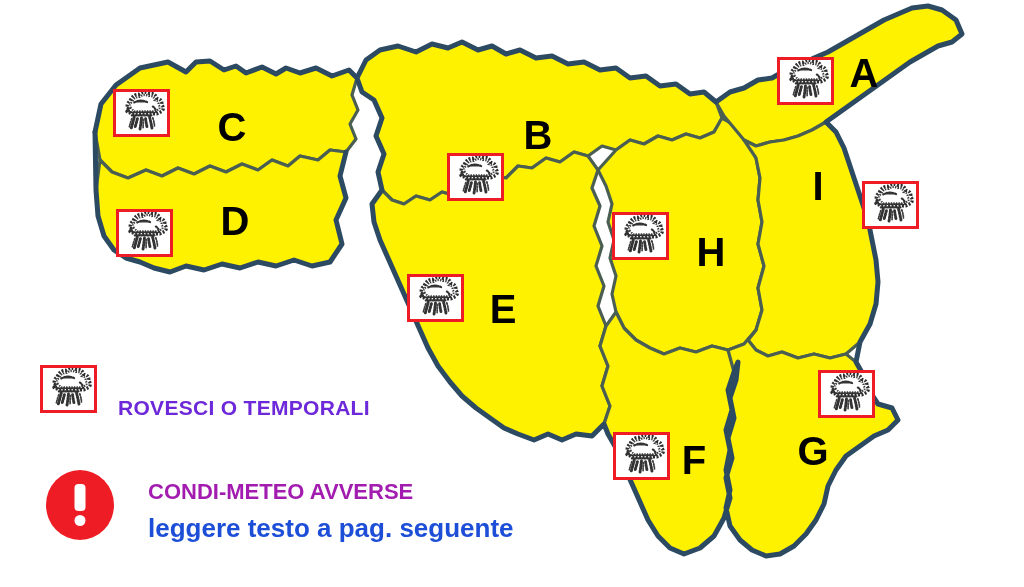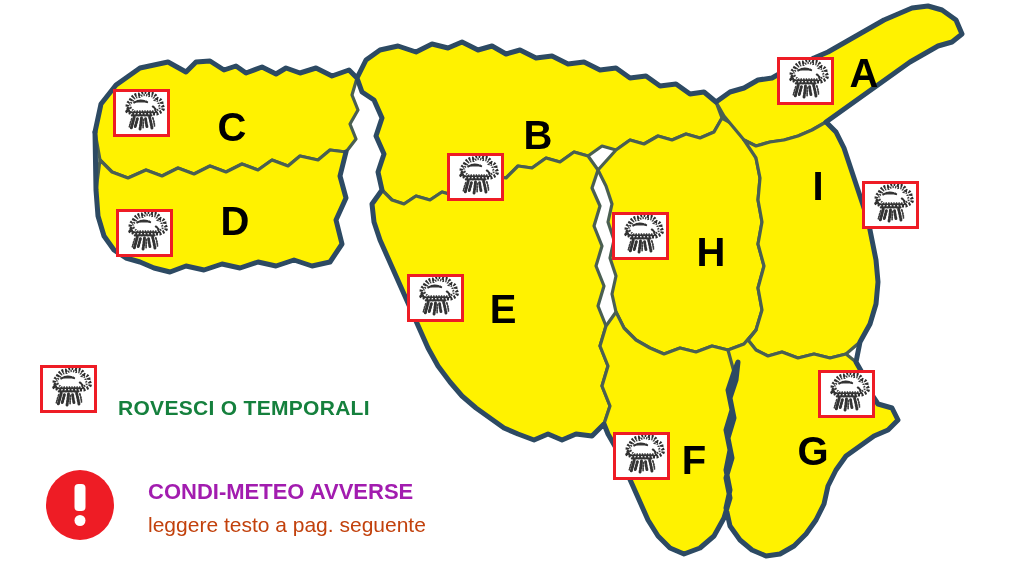--- a/index.html
+++ b/index.html
@@ -53,21 +53,21 @@
     height: 100%;
   }
 
   
   .legend-text {
     position: absolute;
     font-family: "Liberation Sans", sans-serif;
     font-weight: bold;
     font-size: 21px;
     letter-spacing: 0.3px;
-    color: #15803d;
+    color: #6d28d9;
     white-space: nowrap;
   }
   #warn-circle {
     position: absolute;
     left: 46px;
     top: 470px;
     width: 68px;
     height: 70px;
     background: #ee1c25;
     border-radius: 50%;
@@ -100,23 +100,23 @@
     font-weight: bold;
     font-size: 22px;
     color: #a21caf;
     white-space: nowrap;
   }
   #warn-sub {
     position: absolute;
     left: 148px;
     top: 513px;
     font-family: "Liberation Sans", sans-serif;
-    font-weight: normal;
-    font-size: 21px;
-    color: #c2410c;
+    font-weight: bold;
+    font-size: 26px;
+    color: #1d4ed8;
     white-space: nowrap;
   }
 </style>
 </head>
 <body>
 
 <div id="page">
 
   <svg id="map-svg" viewBox="0 0 1024 587">
     <defs>

